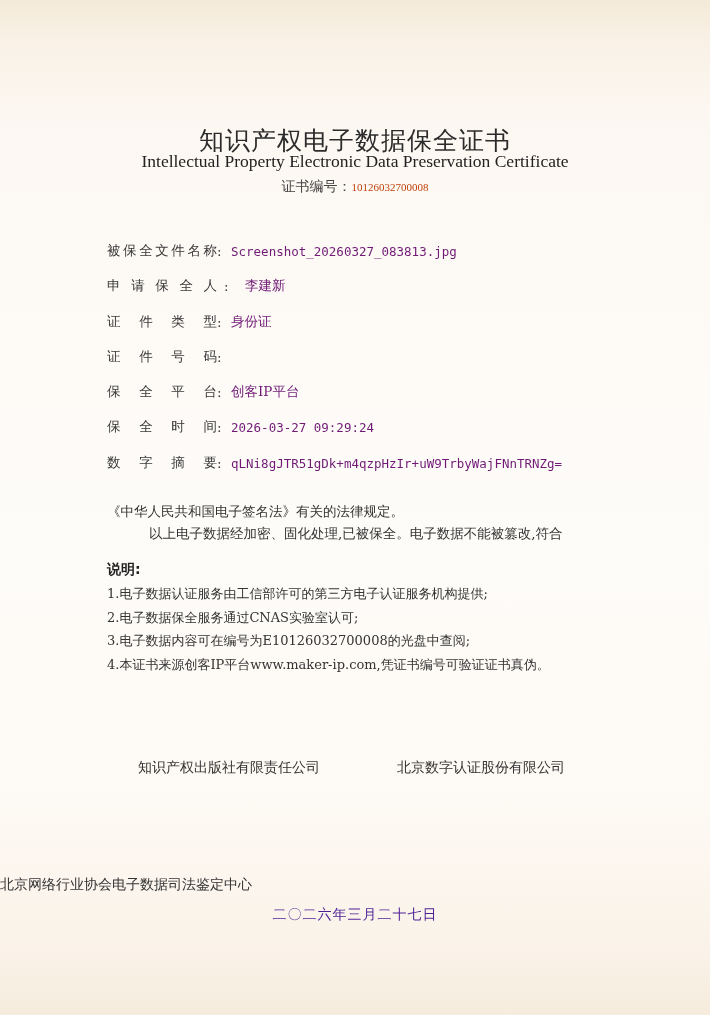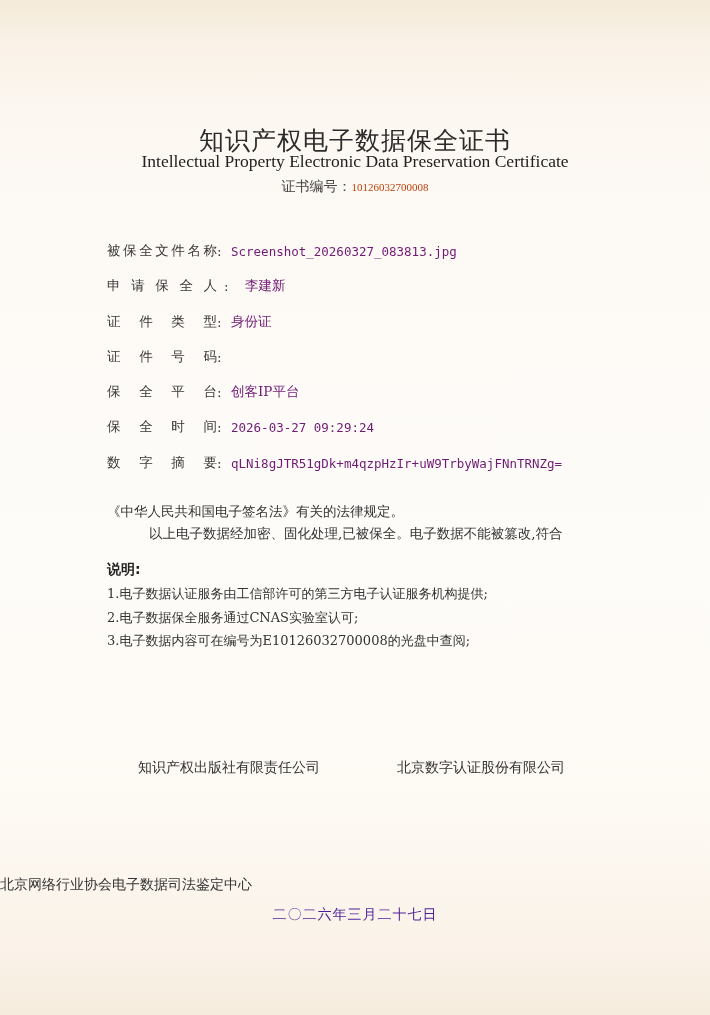--- a/index.html
+++ b/index.html
@@ -156,18 +156,19 @@
 <div class="abs para">
   <div>《中华人民共和国电子签名法》有关的法律规定。</div>
   <div><span class="indent"></span><span>以上电子数据经加密、固化处理,已被保全。电子数据不能被篡改,符合</span></div>
 </div>
 
 <div class="abs notes-title">说明:</div>
 <div class="abs notes">
   <span class="item">1.电子数据认证服务由工信部许可的第三方电子认证服务机构提供;</span>
   <span class="item">2.电子数据保全服务通过CNAS实验室认可;</span>
   <span class="item">3.电子数据内容可在编号为E10126032700008的光盘中查阅;</span>
+  <span class="item">4.本证书来源创客IP平台www.maker-ip.com,凭证书编号可验证证书真伪。</span>
 </div>
 
 <div class="abs org-left">知识产权出版社有限责任公司</div>
 <div class="abs org-right">北京数字认证股份有限公司</div>
 <div class="abs org-center">北京网络行业协会电子数据司法鉴定中心</div>
 <div class="abs date">二〇二六年三月二十七日</div>
 
 </body></html>

